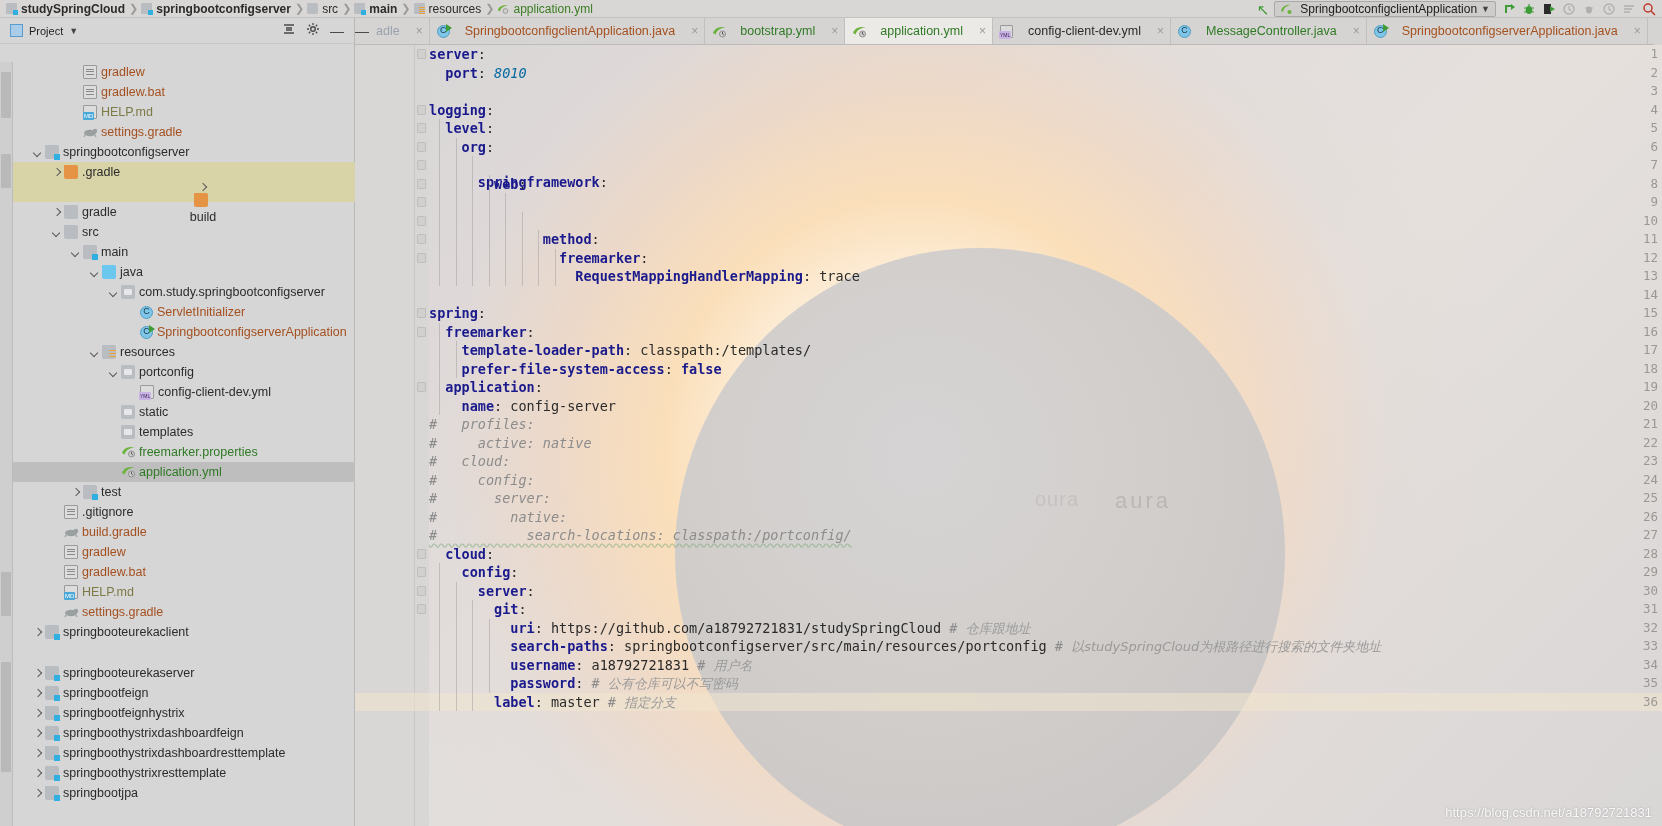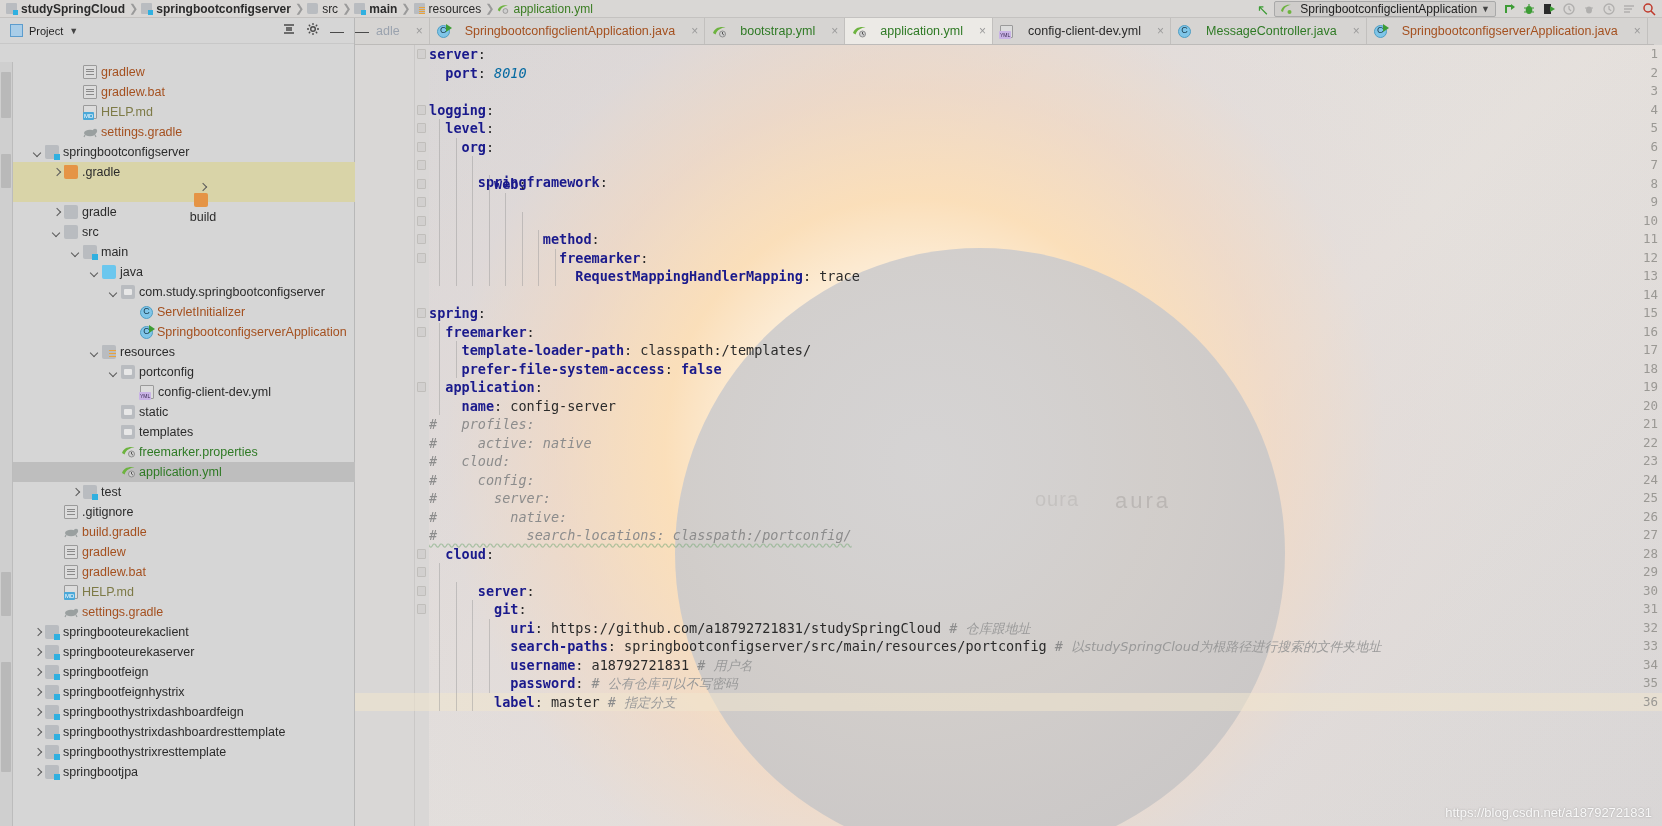--- a/index.html
+++ b/index.html
@@ -524,21 +524,21 @@
               <circle cx="12" cy="6" r="2.2" fill="#9aa0a0"></circle>
               <path d="M2 10l-1 2M12 10l1 2" stroke="#9aa0a0" stroke-width="1.2"></path>
             </svg></span>
           <span class="lbl c-red">settings.gradle</span>
         </div>
         <div class="row" style="padding-left: 19px;">
           <span class="arrow r"></span>
           <span class="ti i-module"></span>
           <span class="lbl c-dark">springbooteurekaclient</span>
         </div>
-        <div class="row" style="padding-left: 19px;">
+        <div class="row" style="padding-left: 19px; margin-top: 21px;">
           <span class="arrow r"></span>
           <span class="ti i-module"></span>
           <span class="lbl c-dark">springbooteurekaserver</span>
         </div>
         <div class="row" style="padding-left: 19px;">
           <span class="arrow r"></span>
           <span class="ti i-module"></span>
           <span class="lbl c-dark">springbootfeign</span>
         </div>
         <div class="row" style="padding-left: 19px;">
@@ -655,20 +655,21 @@
         <div class="cline" style="top: 333px;"><span>  </span><span class="k">application</span><span class="v">:</span></div>
         <div class="cline" style="top: 351.5px;"><span>    </span><span class="k">name</span><span class="v">: </span><span class="v">config-server</span></div>
         <div class="cline" style="top: 370px;"><span></span><span class="cm">#   profiles:</span></div>
         <div class="cline" style="top: 388.5px;"><span></span><span class="cm">#     active: native</span></div>
         <div class="cline" style="top: 407px;"><span></span><span class="cm">#   cloud:</span></div>
         <div class="cline" style="top: 425.5px;"><span></span><span class="cm">#     config:</span></div>
         <div class="cline" style="top: 444px;"><span></span><span class="cm">#       server:</span></div>
         <div class="cline" style="top: 462.5px;"><span></span><span class="cm">#         native:</span></div>
         <div class="cline" style="top: 481px;"><span></span><span class="cm wavy">#           search-locations: classpath:/portconfig/</span></div>
         <div class="cline" style="top: 499.5px;"><span>  </span><span class="k">cloud</span><span class="v">:</span></div>
+        <div class="cline" style="top: 518px;"><span>    </span><span class="k">config</span><span class="v">:</span></div>
         <div class="cline" style="top: 536.5px;"><span>      </span><span class="k">server</span><span class="v">:</span></div>
         <div class="cline" style="top: 555px;"><span>        </span><span class="k">git</span><span class="v">:</span></div>
         <div class="cline" style="top: 573.5px;"><span>          </span><span class="k">uri</span><span class="v">: </span><span class="v">https://github.com/a18792721831/studySpringCloud</span><span class="cm"> # </span><span class="cm-cjk">仓库跟地址</span></div>
         <div class="cline" style="top: 592px;"><span>          </span><span class="k">search-paths</span><span class="v">: </span><span class="v">springbootconfigserver/src/main/resources/portconfig</span><span class="cm"> # </span><span class="cm-cjk">以studySpringCloud为根路径进行搜索的文件夹地址</span></div>
         <div class="cline" style="top: 610.5px;"><span>          </span><span class="k">username</span><span class="v">: </span><span class="v">a18792721831</span><span class="cm"> # </span><span class="cm-cjk">用户名</span></div>
         <div class="cline" style="top: 629px;"><span>          </span><span class="k">password</span><span class="v">: </span><span class="cm"># </span><span class="cm-cjk">公有仓库可以不写密码</span></div>
         <div class="cline current" style="top: 647.5px;"><span>        </span><span class="k">label</span><span class="v">: </span><span class="v">master</span><span class="cm"> # </span><span class="cm-cjk">指定分支</span></div>
       </div>
 
     <div class="watermark">https://blog.csdn.net/a18792721831</div>

